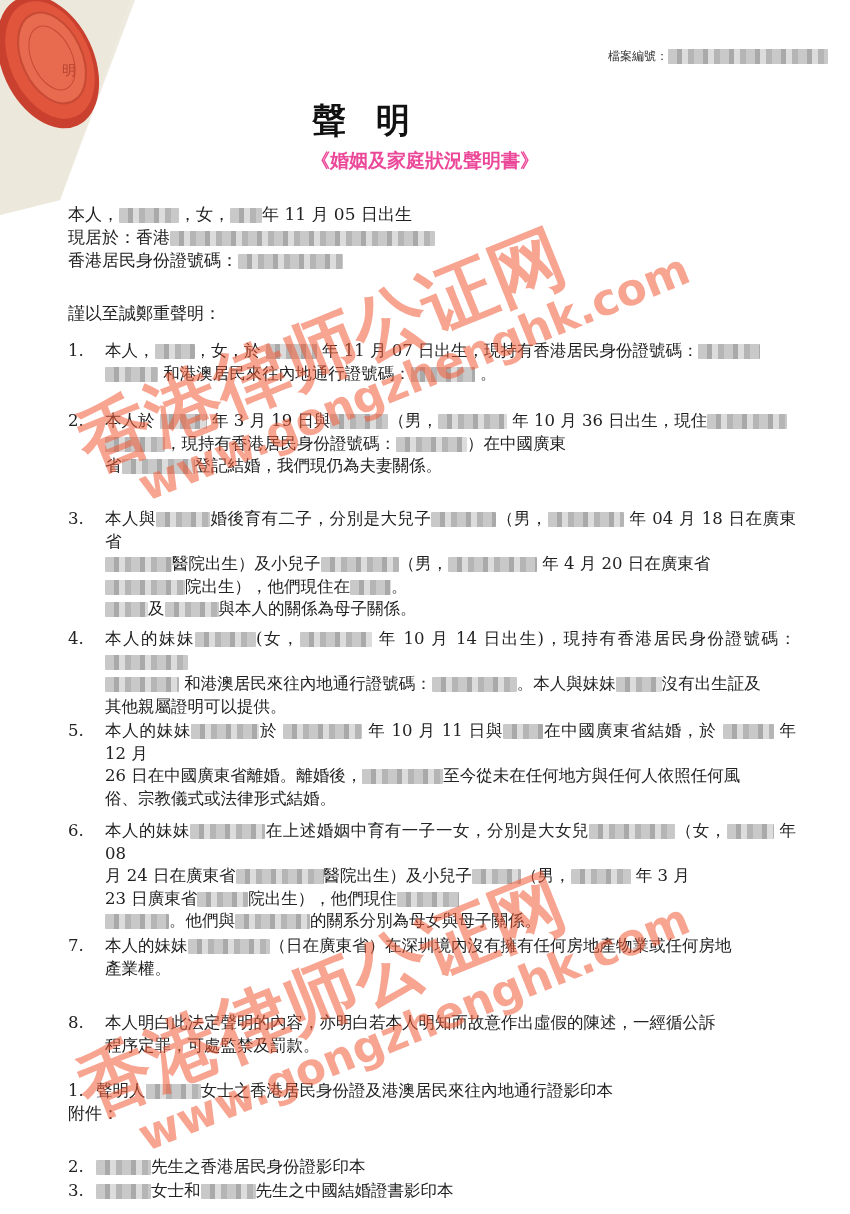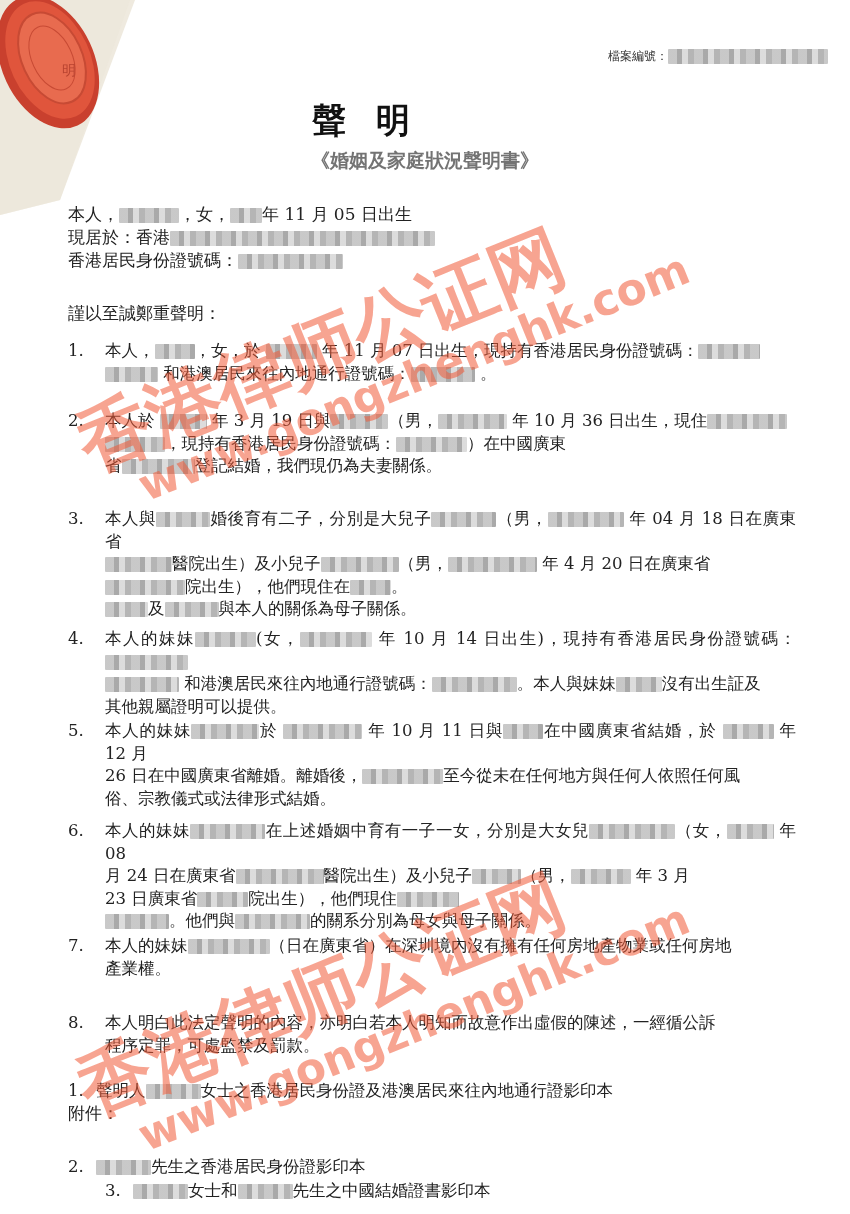--- a/index.html
+++ b/index.html
@@ -3,21 +3,21 @@
 <meta charset="utf-8">
 <style>
   html, body { margin:0; padding:0; }
   body { width:850px; height:1214px; position:relative; overflow:hidden; background:#ffffff;
          font-family:"DejaVu Serif","Liberation Serif",serif; color:#222; }
   .corner { position:absolute; left:0; top:0; width:850px; height:1214px; pointer-events:none; }
   .fileno { position:absolute; right:22px; top:48px; font-size:12px; color:#333; font-family:"DejaVu Sans",sans-serif; display:flex; align-items:center; }
   .blur { display:inline-block; height:15px; vertical-align:middle; border-radius:1px;
           background: repeating-linear-gradient(90deg,#bfbfbf 0 9px,#9a9a9a 9px 14px,#d6d6d6 14px 20px,#a8a8a8 20px 26px); opacity:.85; }
   .title { position:absolute; left:0; width:752px; top:98px; text-align:center; font-size:34px; font-weight:bold; letter-spacing:30px; color:#111; }
-  .subtitle { position:absolute; left:0; width:850px; top:148px; text-align:center; font-size:19px; font-weight:bold; color:#737373; }
+  .subtitle { position:absolute; left:0; width:850px; top:148px; text-align:center; font-size:19px; font-weight:bold; color:#ec4899; }
   .header-lines { position:absolute; left:68px; top:203px; font-size:17px; line-height:23px; }
   .intro { position:absolute; left:68px; top:302px; font-size:17px; }
   .item { position:absolute; left:68px; width:728px; font-size:16.5px; line-height:22.5px; }
   .item .num { position:absolute; left:0; top:0; width:30px; }
   .item .txt { margin-left:37px; text-align:justify; }
   .att-title { position:absolute; left:68px; top:1102px; font-size:17px; }
   .att { position:absolute; left:68px; font-size:16.5px; line-height:22px; }
   .att .num { display:inline-block; width:28px; }
   .wm { position:absolute; pointer-events:none; color:rgba(240,90,55,0.55); font-family:"DejaVu Sans",sans-serif; font-weight:bold; white-space:nowrap; transform-origin:left bottom; }
 </style>
@@ -120,19 +120,19 @@
         <div><span>本人明白此法定聲明的內容，亦明白若本人明知而故意作出虛假的陳述，一經循公訴</span></div>
         <div><span>程序定罪，可處監禁及罰款。</span></div>
       </div>
     </div>
   </div>
 
 <div class="att-title">附件：</div>
 <div id="atts">
     <div class="att" style="top: 1080px;"><span class="num">1.</span><span>聲明人</span><span class="blur" style="width: 55px;"></span><span>女士之香港居民身份證及港澳居民來往內地通行證影印本</span></div>
     <div class="att" style="top: 1156px;"><span class="num">2.</span><span></span><span class="blur" style="width: 55px;"></span><span>先生之香港居民身份證影印本</span></div>
-    <div class="att" style="top: 1180px; margin-left: 37px;"><span class="num">3.</span><span></span><span class="blur" style="width: 55px;"></span><span>女士和</span><span class="blur" style="width: 55px;"></span><span>先生之中國結婚證書影印本</span></div>
+    <div class="att" style="top: 1180px;"><span class="num">3.</span><span></span><span class="blur" style="width: 55px;"></span><span>女士和</span><span class="blur" style="width: 55px;"></span><span>先生之中國結婚證書影印本</span></div>
   </div>
 
 <div class="wm" style="left:100px; top:395px; font-size:74px; transform:rotate(-22deg);">香港律师公证网</div>
 <div class="wm" style="left:150px; top:460px; font-size:44px; transform:rotate(-22deg);">www.gongzhenghk.com</div>
 <div class="wm" style="left:100px; top:1040px; font-size:74px; transform:rotate(-22deg);">香港律师公证网</div>
 <div class="wm" style="left:150px; top:1110px; font-size:44px; transform:rotate(-22deg);">www.gongzhenghk.com</div>
 
 </body></html>

